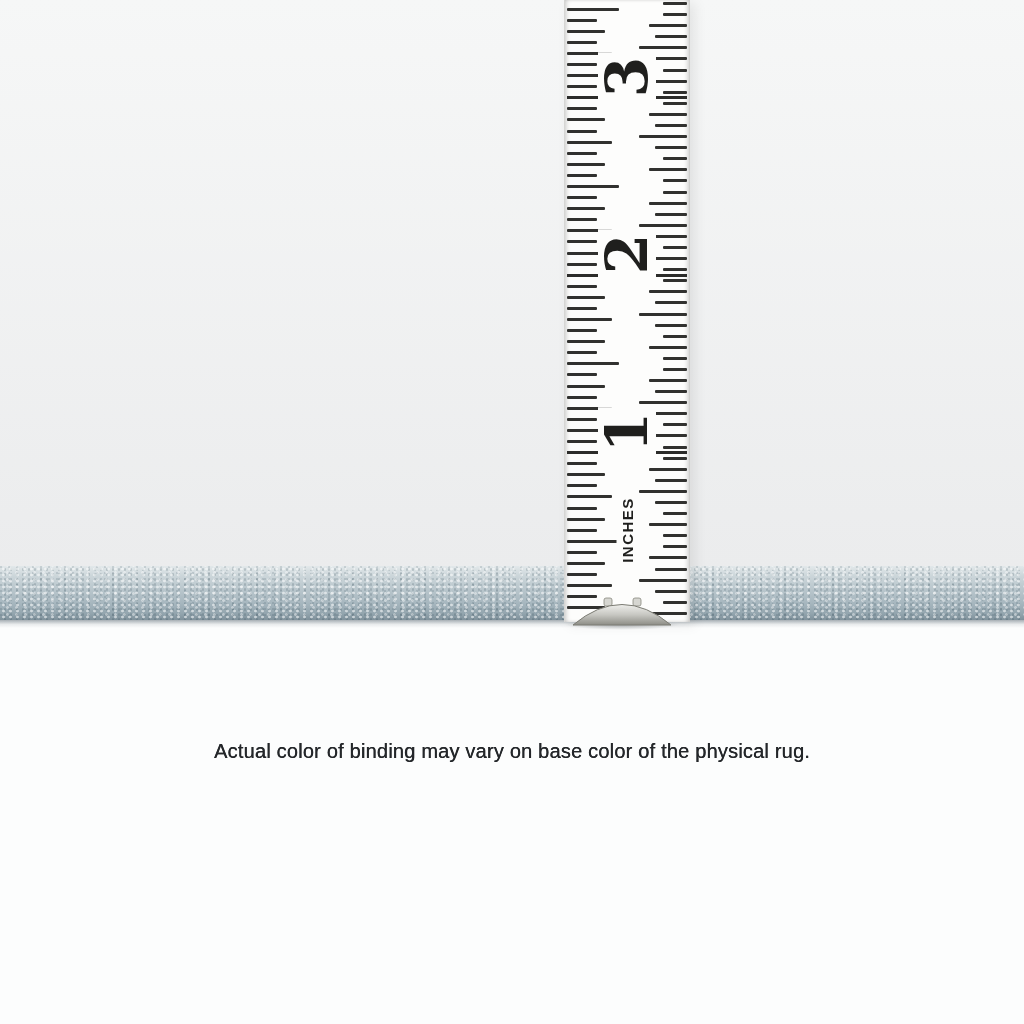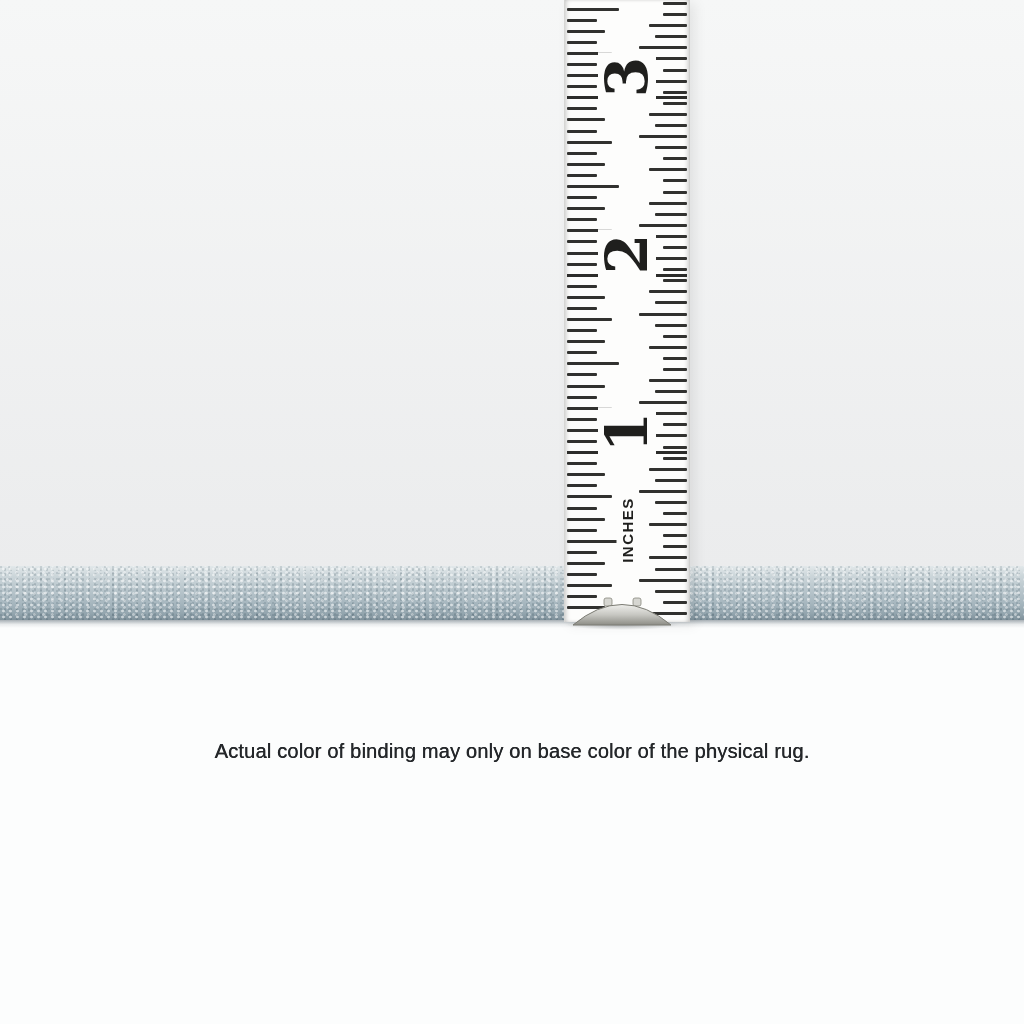--- a/index.html
+++ b/index.html
@@ -203,16 +203,16 @@
         <stop offset="0.5" stop-color="#c7c7c2"></stop>
         <stop offset="1" stop-color="#8d8d86"></stop>
       </linearGradient>
     </defs>
     <rect x="33" y="1" width="8" height="8" rx="2" fill="#d6d6d1" stroke="#88887f" stroke-width="0.8"></rect>
     <rect x="62" y="1" width="8" height="8" rx="2" fill="#d6d6d1" stroke="#88887f" stroke-width="0.8"></rect>
     <path d="M2 28 Q 51 -13 100 28 Z" fill="url(#mg)" stroke-width="1" stroke="#7c7c74"></path>
   </svg>
 
   <div class="disclaimer">
-    <div>Actual color of binding may only on base color of the physical rug.</div>
+    <div>Actual color of binding may vary on base color of the physical rug.</div>
   </div>
 
 </div>
 
 </body></html>

